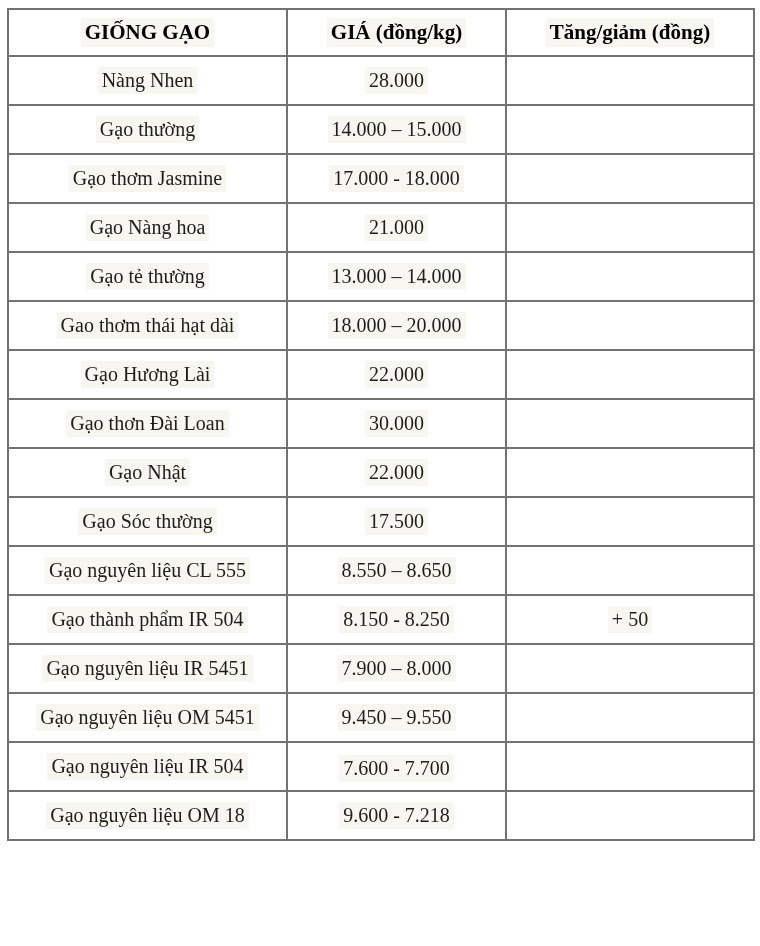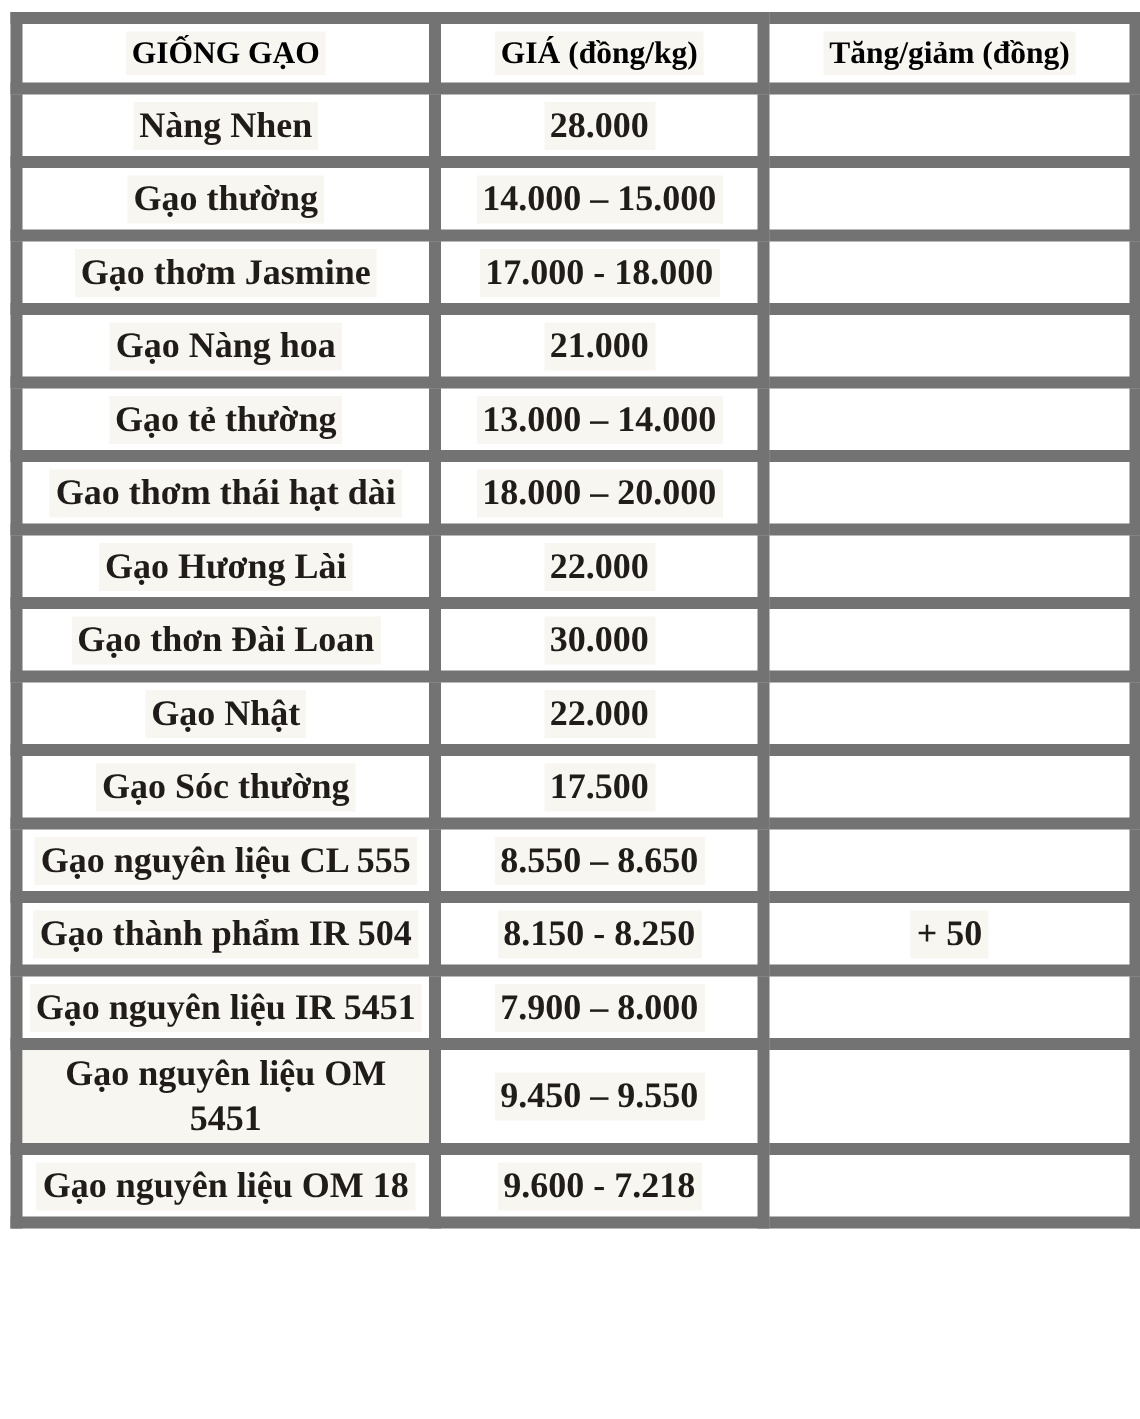--- a/index.html
+++ b/index.html
@@ -21,43 +21,43 @@
     position: absolute;
     left: 7px;
     top: 8px;
     width: 746px;
     border-collapse: collapse;
     table-layout: fixed;
     background: #ffffff;
   }
   table.price-table th,
   table.price-table td {
-    border: 8px solid #737373;
+    border: 2px solid #737373;
     padding: 0;
     text-align: center;
     vertical-align: middle;
     background: #ffffff;
     overflow: hidden;
   }
   table.price-table thead tr { height: 47px; }
   table.price-table tbody tr { height: 49px; }
   th .hl, td .hl {
     display: inline-block;
     background: #f7f6f1;
     padding: 1px 4px;
     line-height: 1.25;
   }
   th {
     font-size: 21px;
     font-weight: bold;
     color: #000000;
   }
   td {
-    font-size: 24px;
-    font-weight: bold;
+    font-size: 20px;
+    font-weight: normal;
     color: #1f1c1a;
   }
   td.valign-top {
     vertical-align: top;
   }
   td.valign-top .hl {
     margin-top: 4px;
   }
   td .hl:empty { display: none; }
 </style>
@@ -164,20 +164,25 @@
       <td><span class="hl">7.900 – 8.000</span></td>
       <td></td>
     </tr>
 
     <tr>
       <td><span class="hl">Gạo nguyên liệu OM 5451</span></td>
       <td><span class="hl">9.450 – 9.550</span></td>
       <td></td>
     </tr>
 
+    <tr>
+      <td><span class="hl">Gạo nguyên liệu IR 504</span></td>
+      <td class="valign-top"><span class="hl">7.600 - 7.700</span></td>
+      <td></td>
+    </tr>
 
     <tr>
       <td><span class="hl">Gạo nguyên liệu OM 18</span></td>
       <td><span class="hl">9.600 - 7.218</span></td>
       <td></td>
     </tr>
   </tbody>
   </table>
 
 </div>

